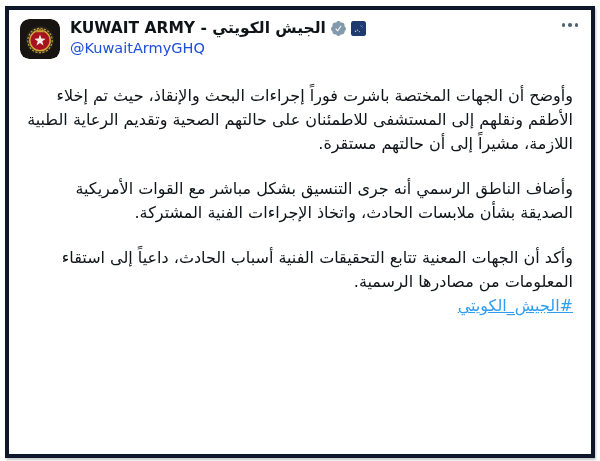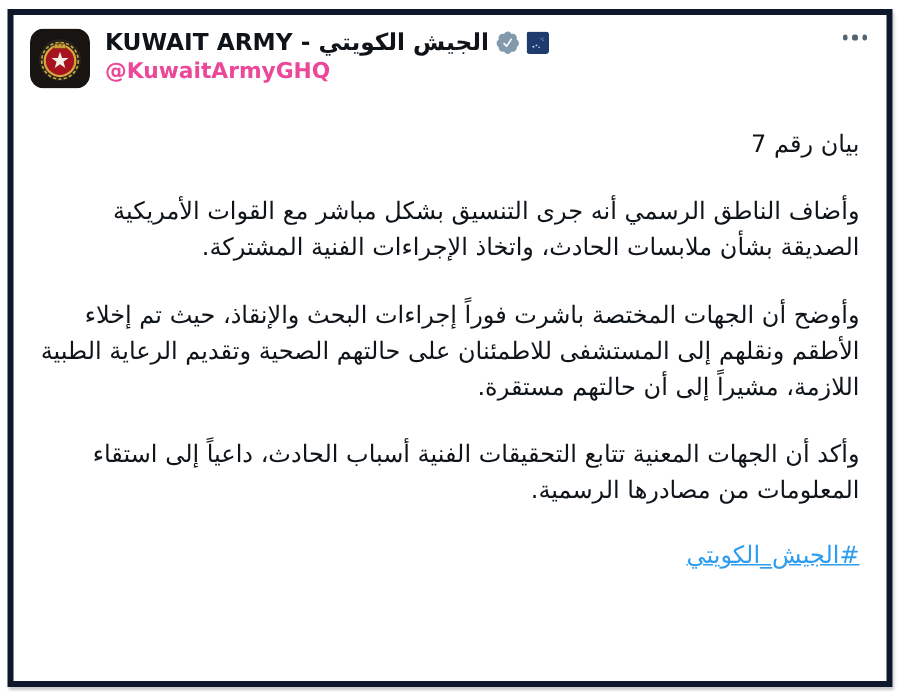--- a/index.html
+++ b/index.html
@@ -41,24 +41,23 @@
   }
   .badge { width: 17px; height: 17px; display: inline-flex; }
   .mini-emoji {
     width: 15px; height: 15px;
     display: inline-flex;
     border-radius: 2px;
     overflow: hidden;
   }
   .handle {
     font-size: 14.5px;
-    color: #ec4899;
+    color: #1d4ed8;
     margin-top: 3px;
     cursor: pointer;
-    font-weight: bold;
   }
   .more-btn {
     margin-left: auto;
     padding: 4px 2px;
     display: flex; gap: 3px;
     cursor: pointer;
     align-items: center;
   }
   .more-btn .dot {
     width: 3.5px; height: 3.5px;
@@ -72,21 +71,20 @@
     margin-top: 25px;
     padding: 0 7px 0 6px;
     font-size: 16px;
     line-height: 24px;
     color: #0f1419;
   }
   .tweet-body p { margin-bottom: 21px; }
   .tweet-body p:last-of-type { margin-bottom: 0; }
   .hashtag {
     display: inline-block;
-    margin-top: 19px;
     color: #2e9df0;
     text-decoration: underline;
     cursor: pointer;
     font-size: 16px;
   }
 </style>
 </head>
 <body>
 
 <div class="frame">
@@ -128,20 +126,19 @@
 
     <div class="more-btn">
       <span class="dot"></span>
       <span class="dot"></span>
       <span class="dot"></span>
     </div>
 
   </div>
 
   <div class="tweet-body">
-    <p>بيان رقم 7</p>
+    <p>وأوضح أن الجهات المختصة باشرت فوراً إجراءات البحث والإنقاذ، حيث تم إخلاء الأطقم ونقلهم إلى المستشفى للاطمئنان على حالتهم الصحية وتقديم الرعاية الطبية اللازمة، مشيراً إلى أن حالتهم مستقرة.</p>
     <p>وأضاف الناطق الرسمي أنه جرى التنسيق بشكل مباشر مع القوات الأمريكية الصديقة بشأن ملابسات الحادث، واتخاذ الإجراءات الفنية المشتركة.</p>
-    <p>وأوضح أن الجهات المختصة باشرت فوراً إجراءات البحث والإنقاذ، حيث تم إخلاء الأطقم ونقلهم إلى المستشفى للاطمئنان على حالتهم الصحية وتقديم الرعاية الطبية اللازمة، مشيراً إلى أن حالتهم مستقرة.</p>
     <p>وأكد أن الجهات المعنية تتابع التحقيقات الفنية أسباب الحادث، داعياً إلى استقاء المعلومات من مصادرها الرسمية.</p>
     <a class="hashtag">#الجيش_الكويتي</a>
   </div>
 
 </div>
 
 </body></html>

